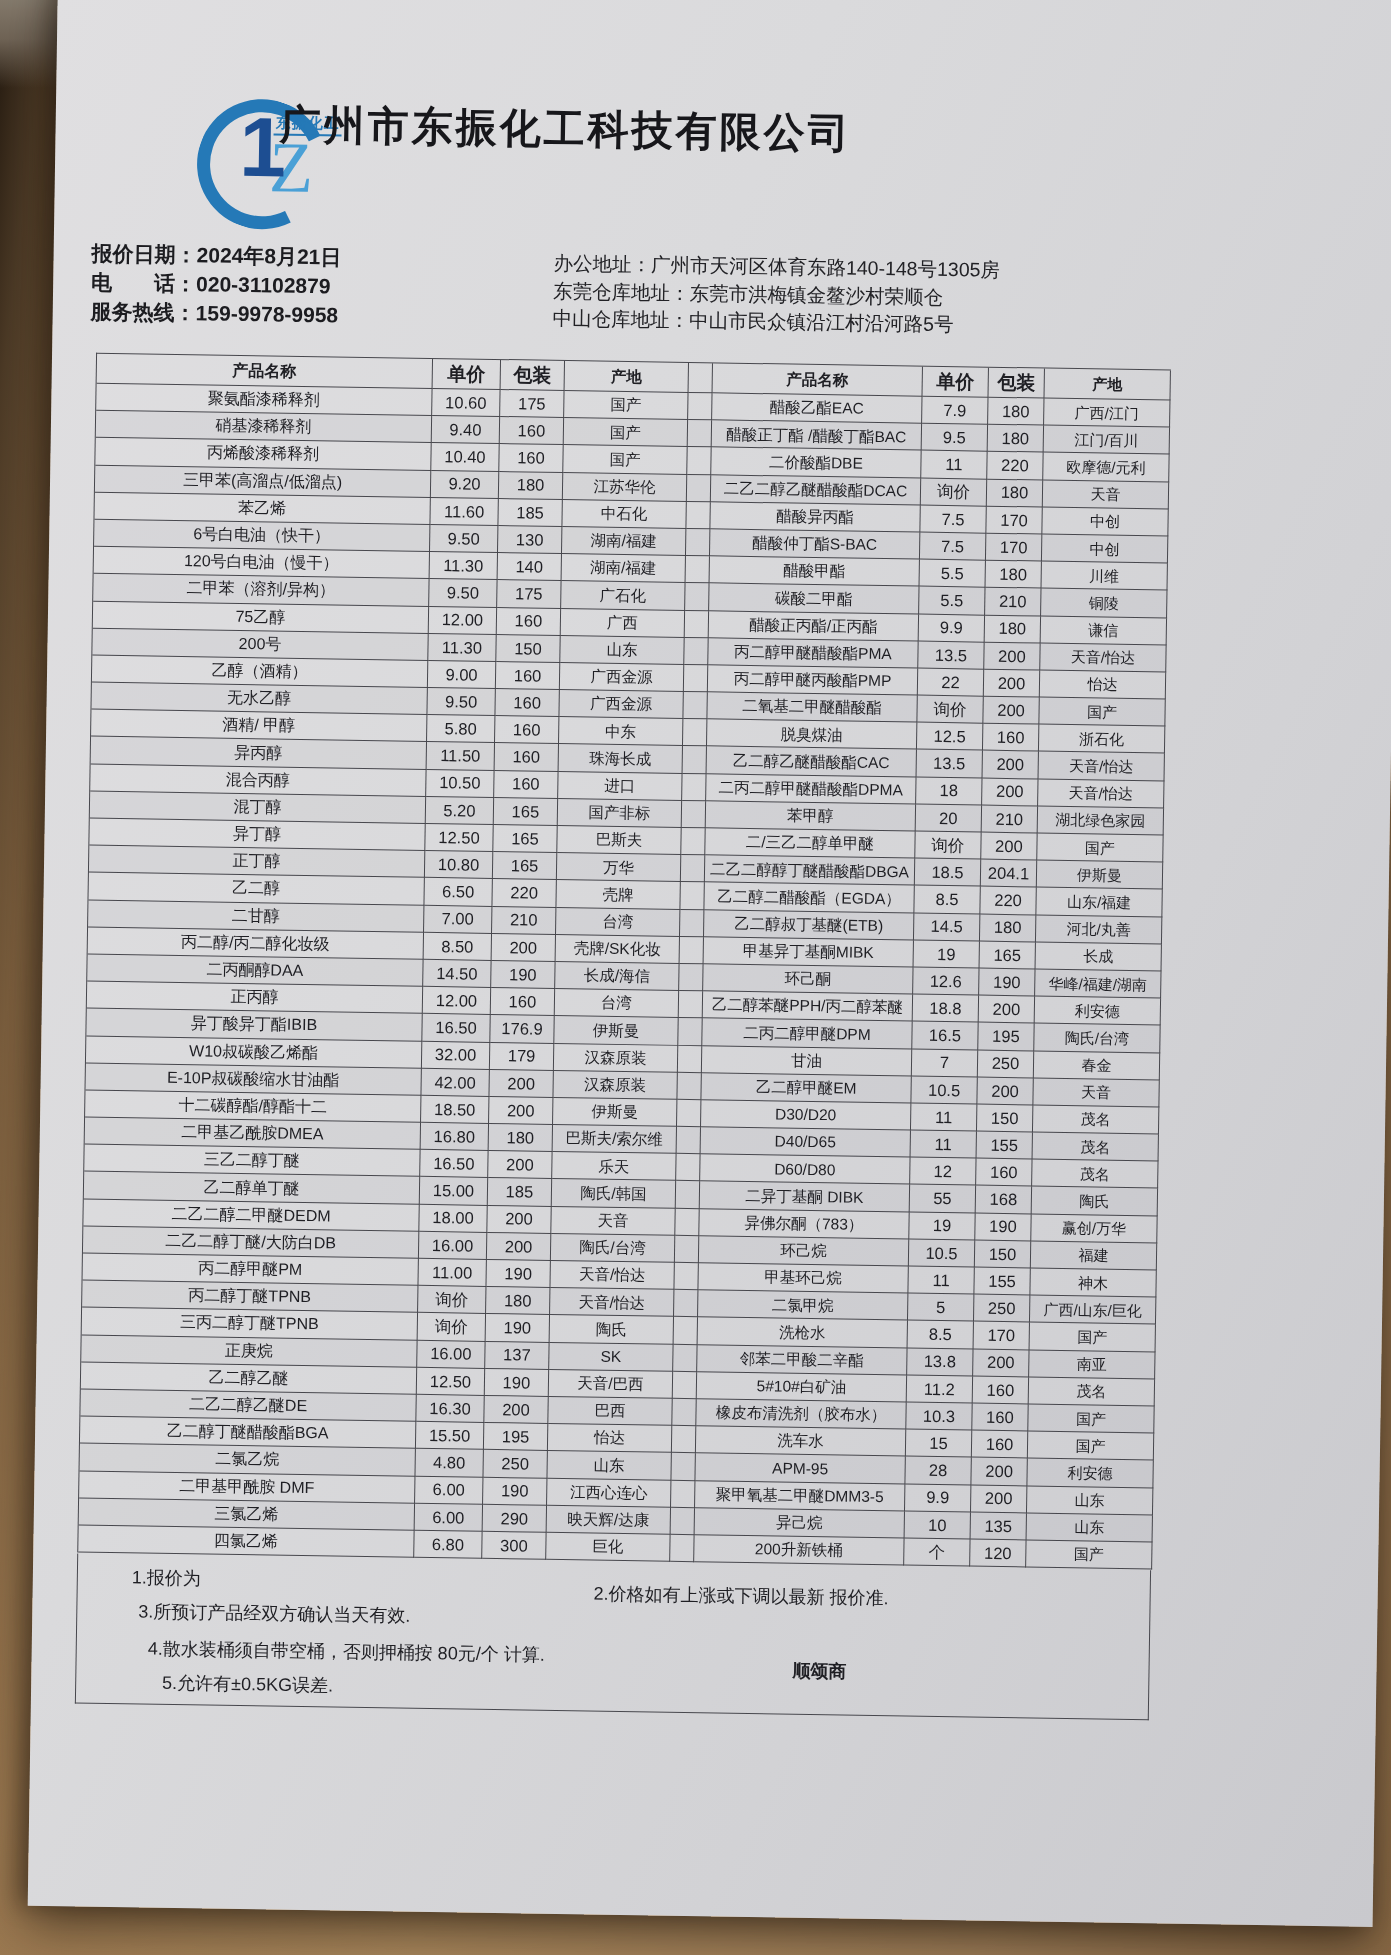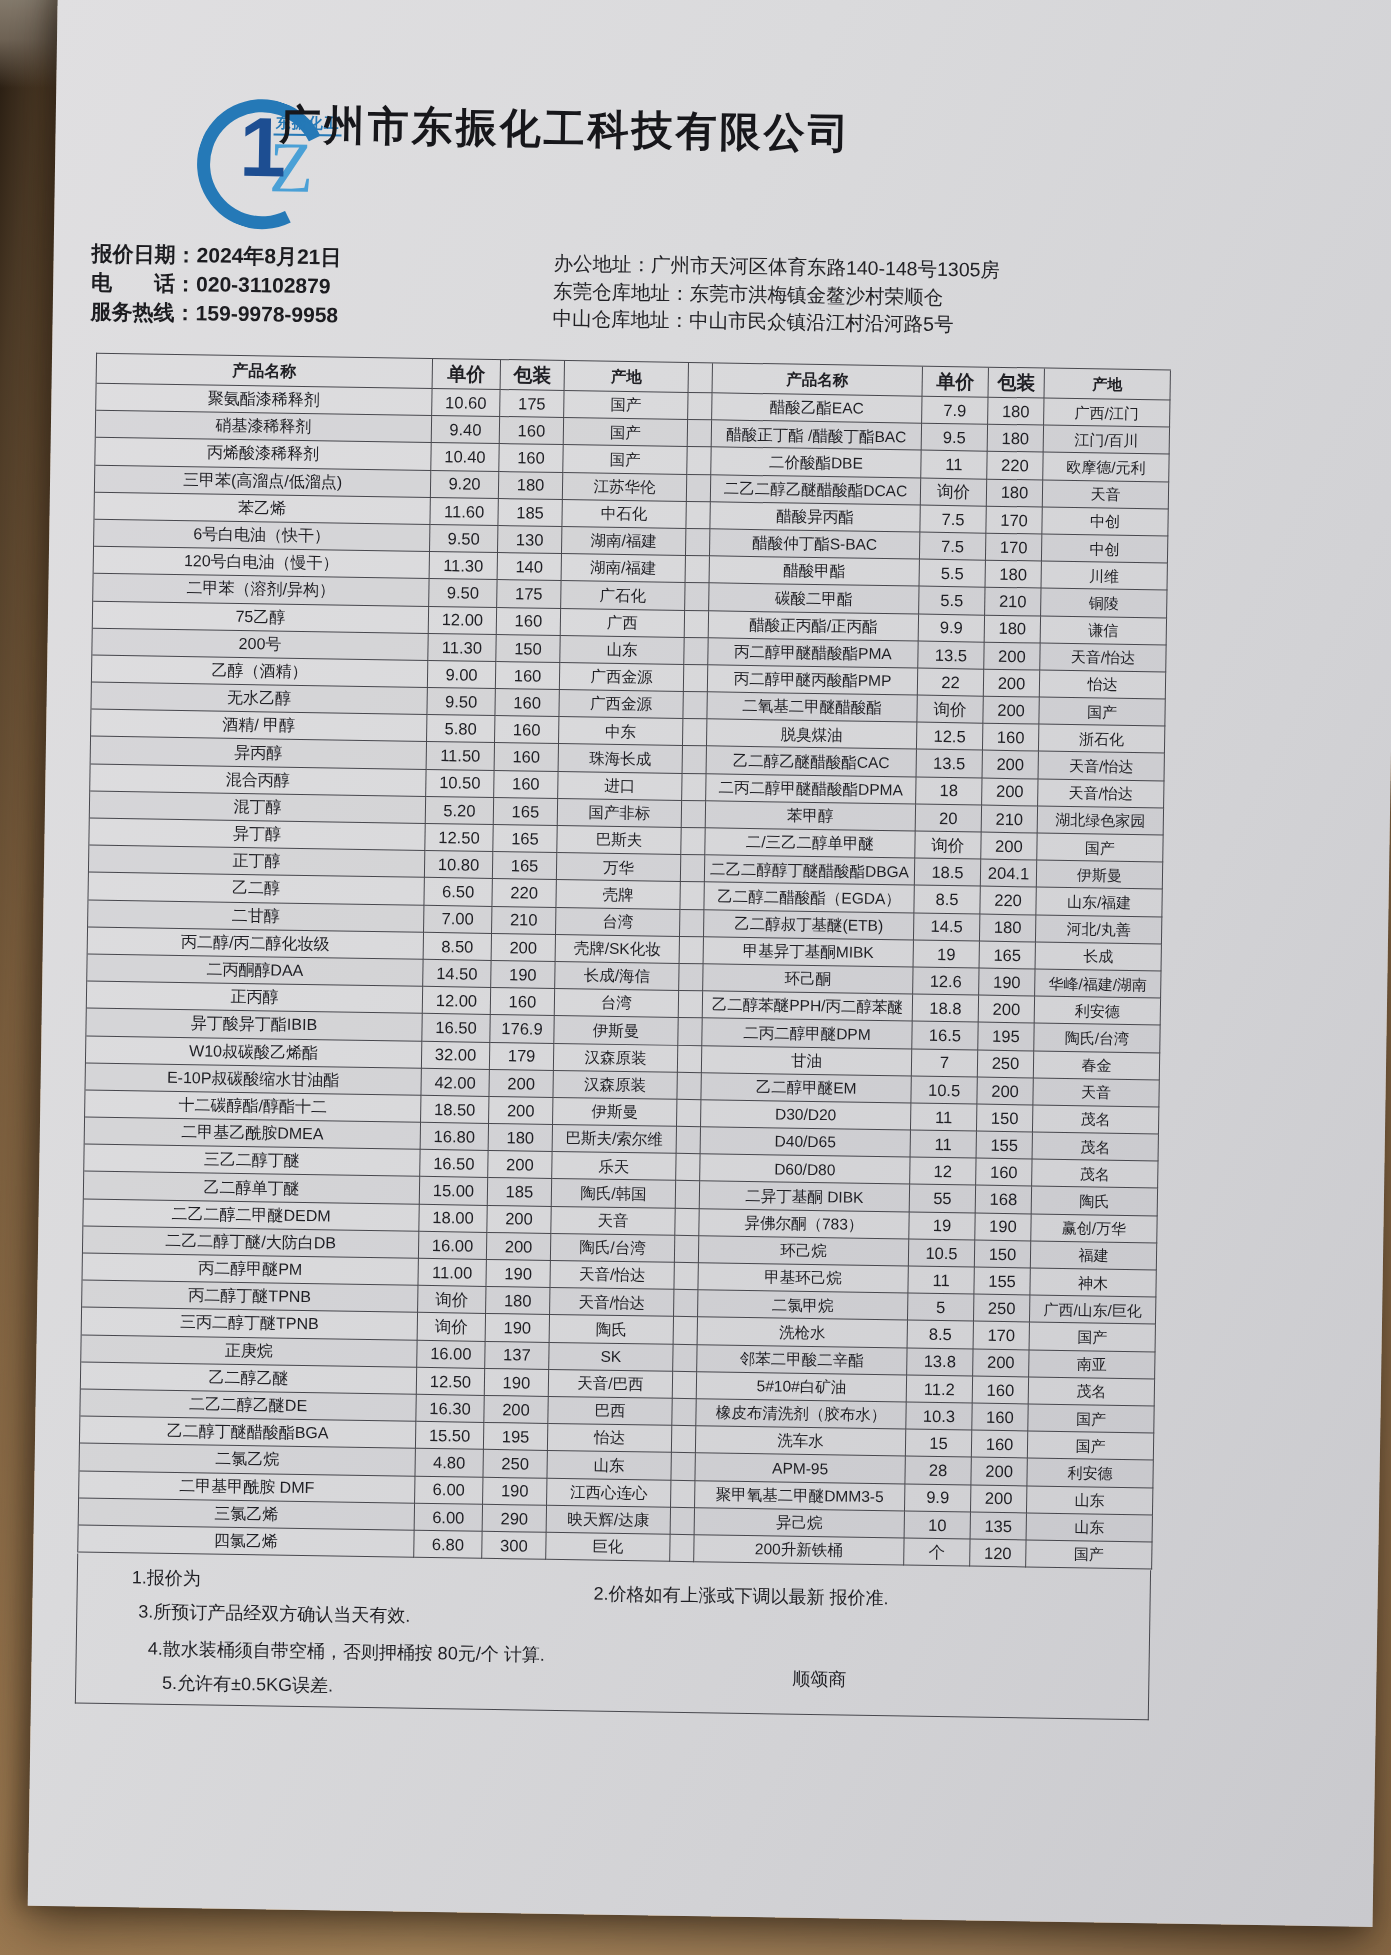--- a/index.html
+++ b/index.html
@@ -47,21 +47,21 @@
   #price-table .odd{background:rgba(110,110,125,0.055);}
   
   #table-footer{position:absolute;left:44px;top:1576.6px;width:1074px;height:150px;
     border:1px solid var(--line);border-top:none;box-sizing:border-box;color:#1f1f24;}
   #table-footer .note{position:absolute;font-size:18px;white-space:nowrap;}
   .n1{left:54px;top:11px;}
   .n2{left:516px;top:20px;}
   .n3{left:61px;top:45px;}
   .n4{left:71px;top:82px;}
   .n5{left:86px;top:116px;}
-  .closing{left:716px;top:102px;font-weight:normal;font-size:19px;}
+  .closing{left:716px;top:94px;font-weight:bold;font-size:19px;}
 </style>
 </head>
 <body>
 
 <div id="photo">
   <div id="paper">
 
     <div class="logo">
       <div class="logo-ring"></div>
       <span class="logo-markZ">Z</span>

